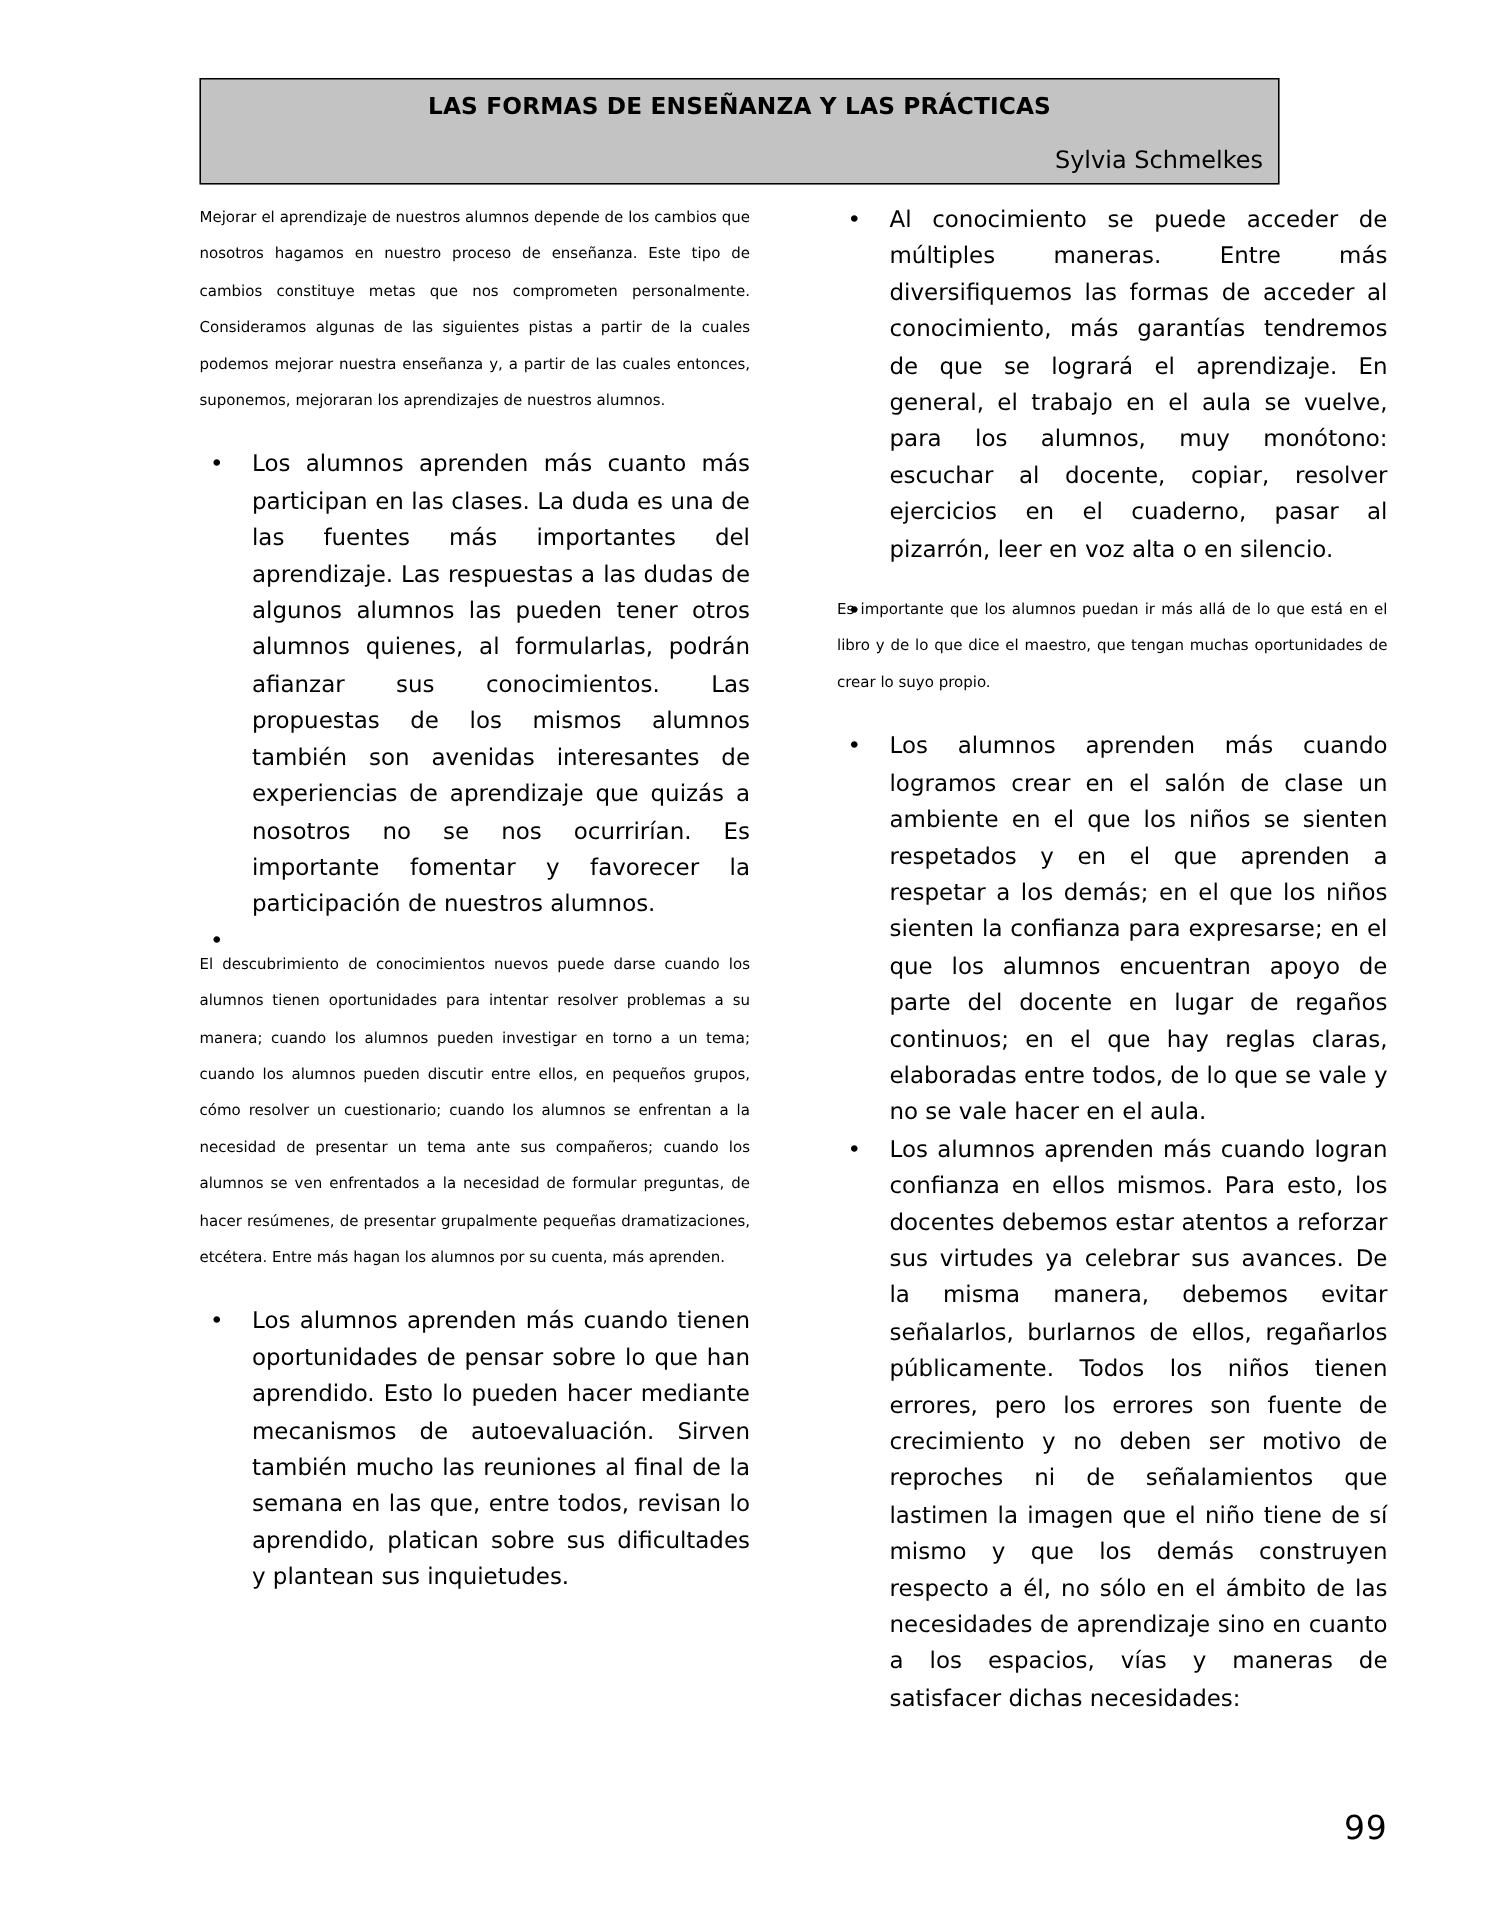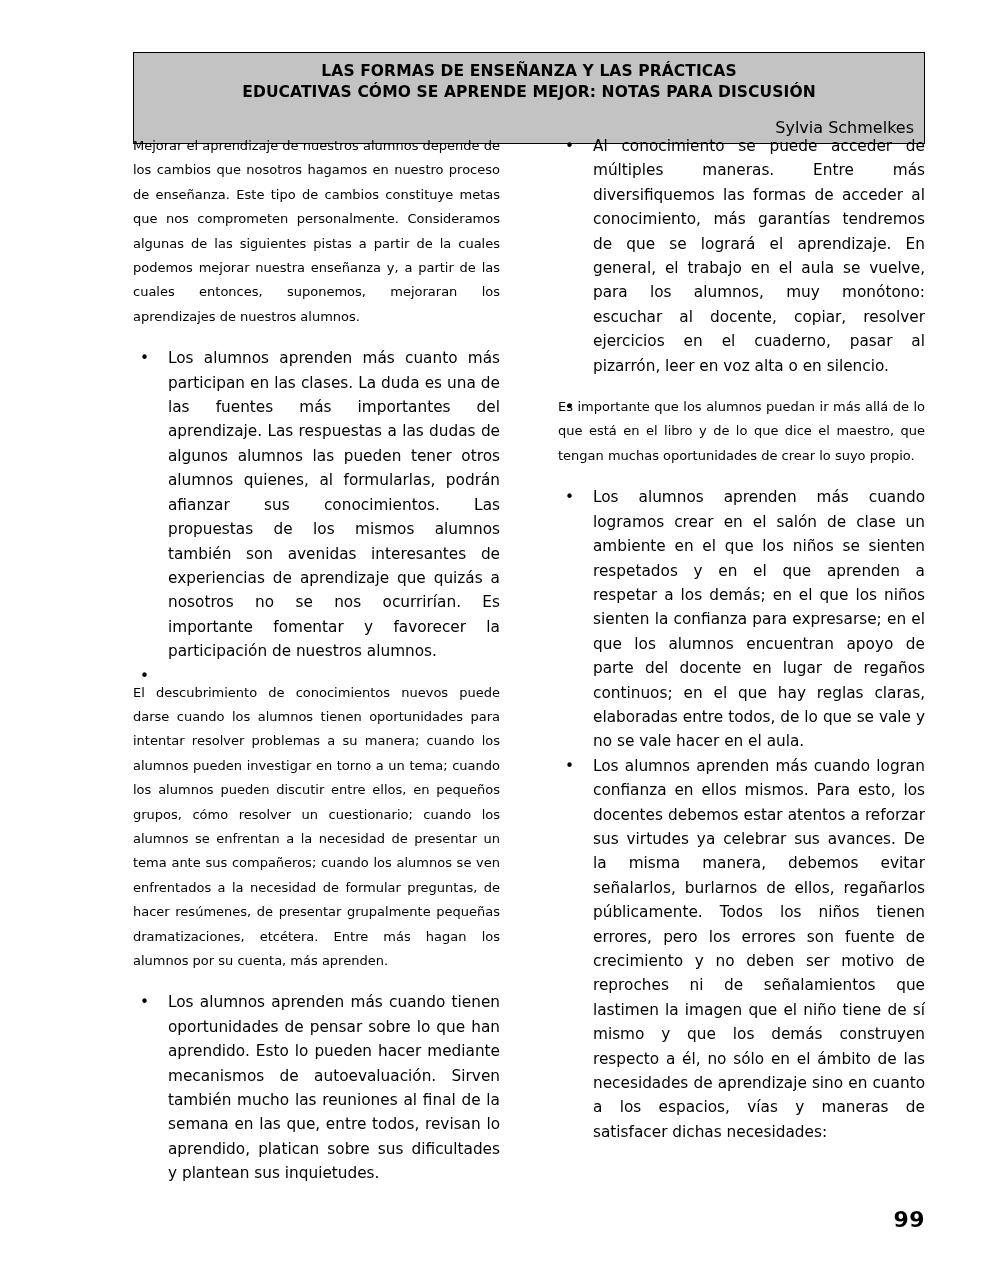--- a/index.html
+++ b/index.html
@@ -20,21 +20,21 @@
     left: 0; top: 0;
     width: 990px;
     height: 1280px;
   }
 
   
   .header-box {
     position: absolute;
     left: 133px;
     top: 52px;
-    width: 792px;
+    width: 720px;
     box-sizing: border-box;
     background: #c3c3c3;
     border: 1.5px solid #000000;
     padding: 8px 8px 4px 8px;
   }
   .header-title {
     text-align: center;
     font-weight: bold;
     font-size: 15.5px;
     line-height: 21px;
@@ -58,21 +58,21 @@
   .col {
     position: absolute;
     top: 0;
     width: 367px;
   }
   .col-left  { left: 0px; }
   .col-right { left: 425px; }
 
   p.para {
     margin: 0 0 17px 0;
-    font-size: 13px;
+    font-size: 10px;
     line-height: 24.4px;
     text-align: justify;
     text-justify: inter-word;
   }
 
   ul.bullets {
     list-style: none;
     margin: 0 0 17px 0;
     padding: 0;
   }
@@ -94,33 +94,32 @@
     line-height: 24.4px;
     font-size: 15.3px;
   }
 
   
   .page-number {
     position: absolute;
     right: 65px;
     bottom: 48px;
     font-size: 22px;
-    font-weight: bold;
+    font-weight: normal;
     letter-spacing: 0.5px;
   }
 </style>
 </head>
 <body>
 
 <div class="page">
 
   <div class="header-box">
     <div class="header-title">
       <div>LAS FORMAS DE ENSEÑANZA Y LAS PRÁCTICAS</div>
-      <div>EDUCATIVAS CÓMO SE APRENDE MEJOR: NOTAS PARA DISCUSIÓN</div>
     </div>
     <div class="header-author">Sylvia Schmelkes</div>
   </div>
 
   <div class="columns">
 
     <div class="col col-left">
 
       <p class="para">Mejorar el aprendizaje de nuestros alumnos depende de los cambios que nosotros hagamos en nuestro proceso de enseñanza. Este tipo de cambios constituye metas que nos comprometen personalmente. Consideramos algunas de las siguientes pistas a partir de la cuales podemos mejorar nuestra enseñanza y, a partir de las cuales entonces, suponemos, mejoraran los aprendizajes de nuestros alumnos.</p>
 

